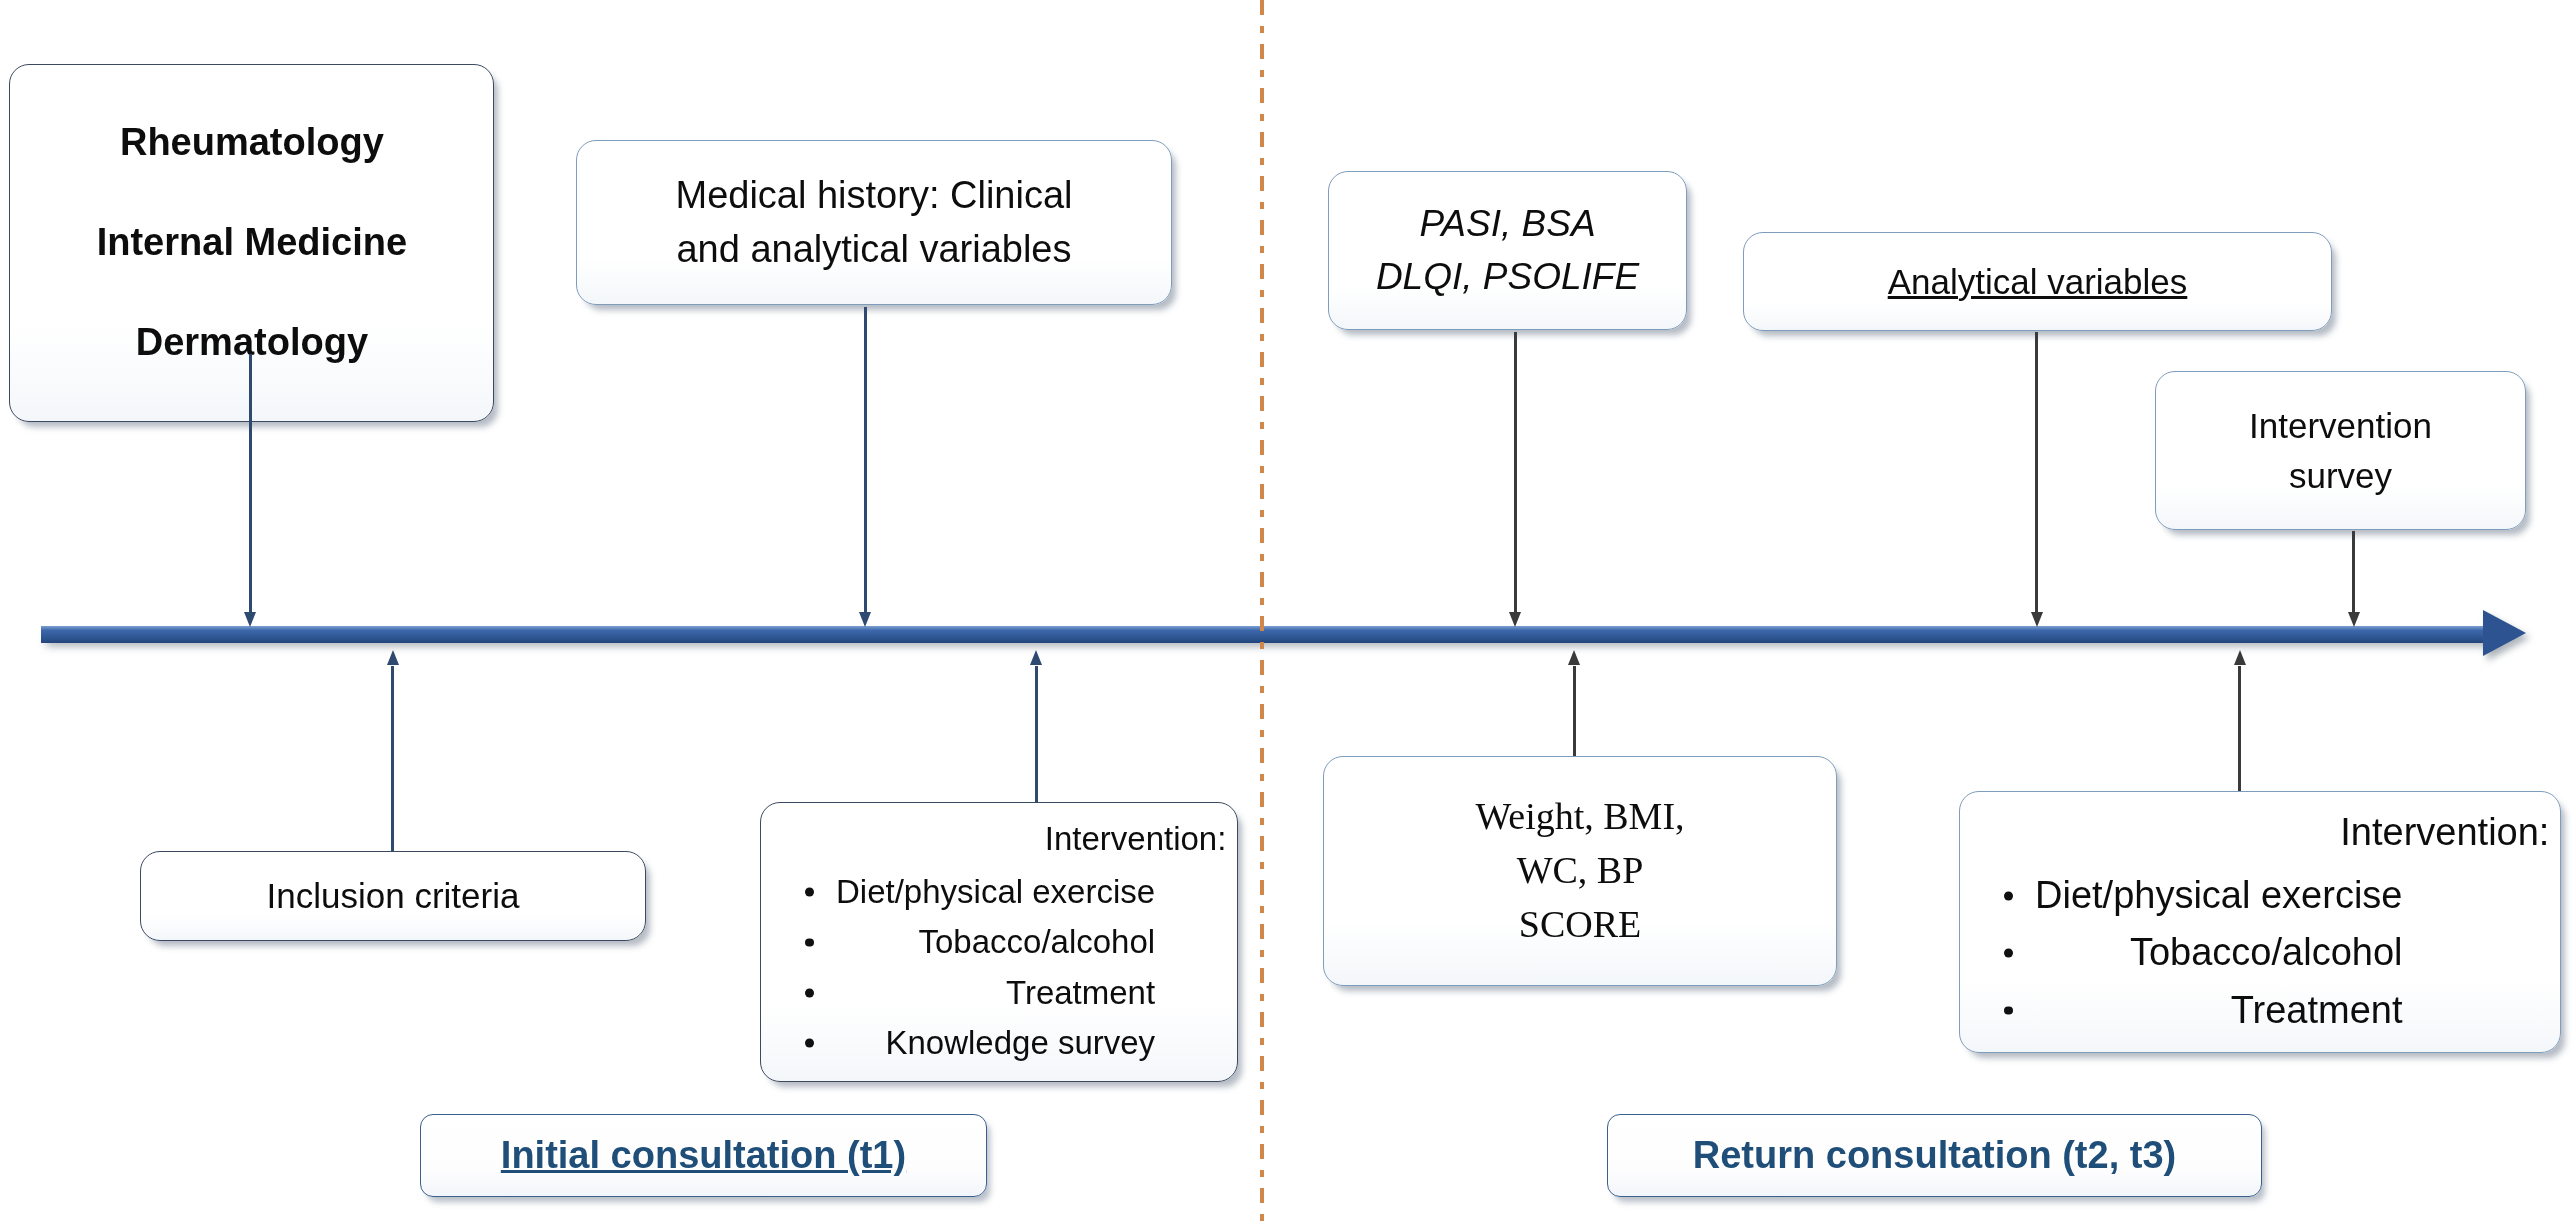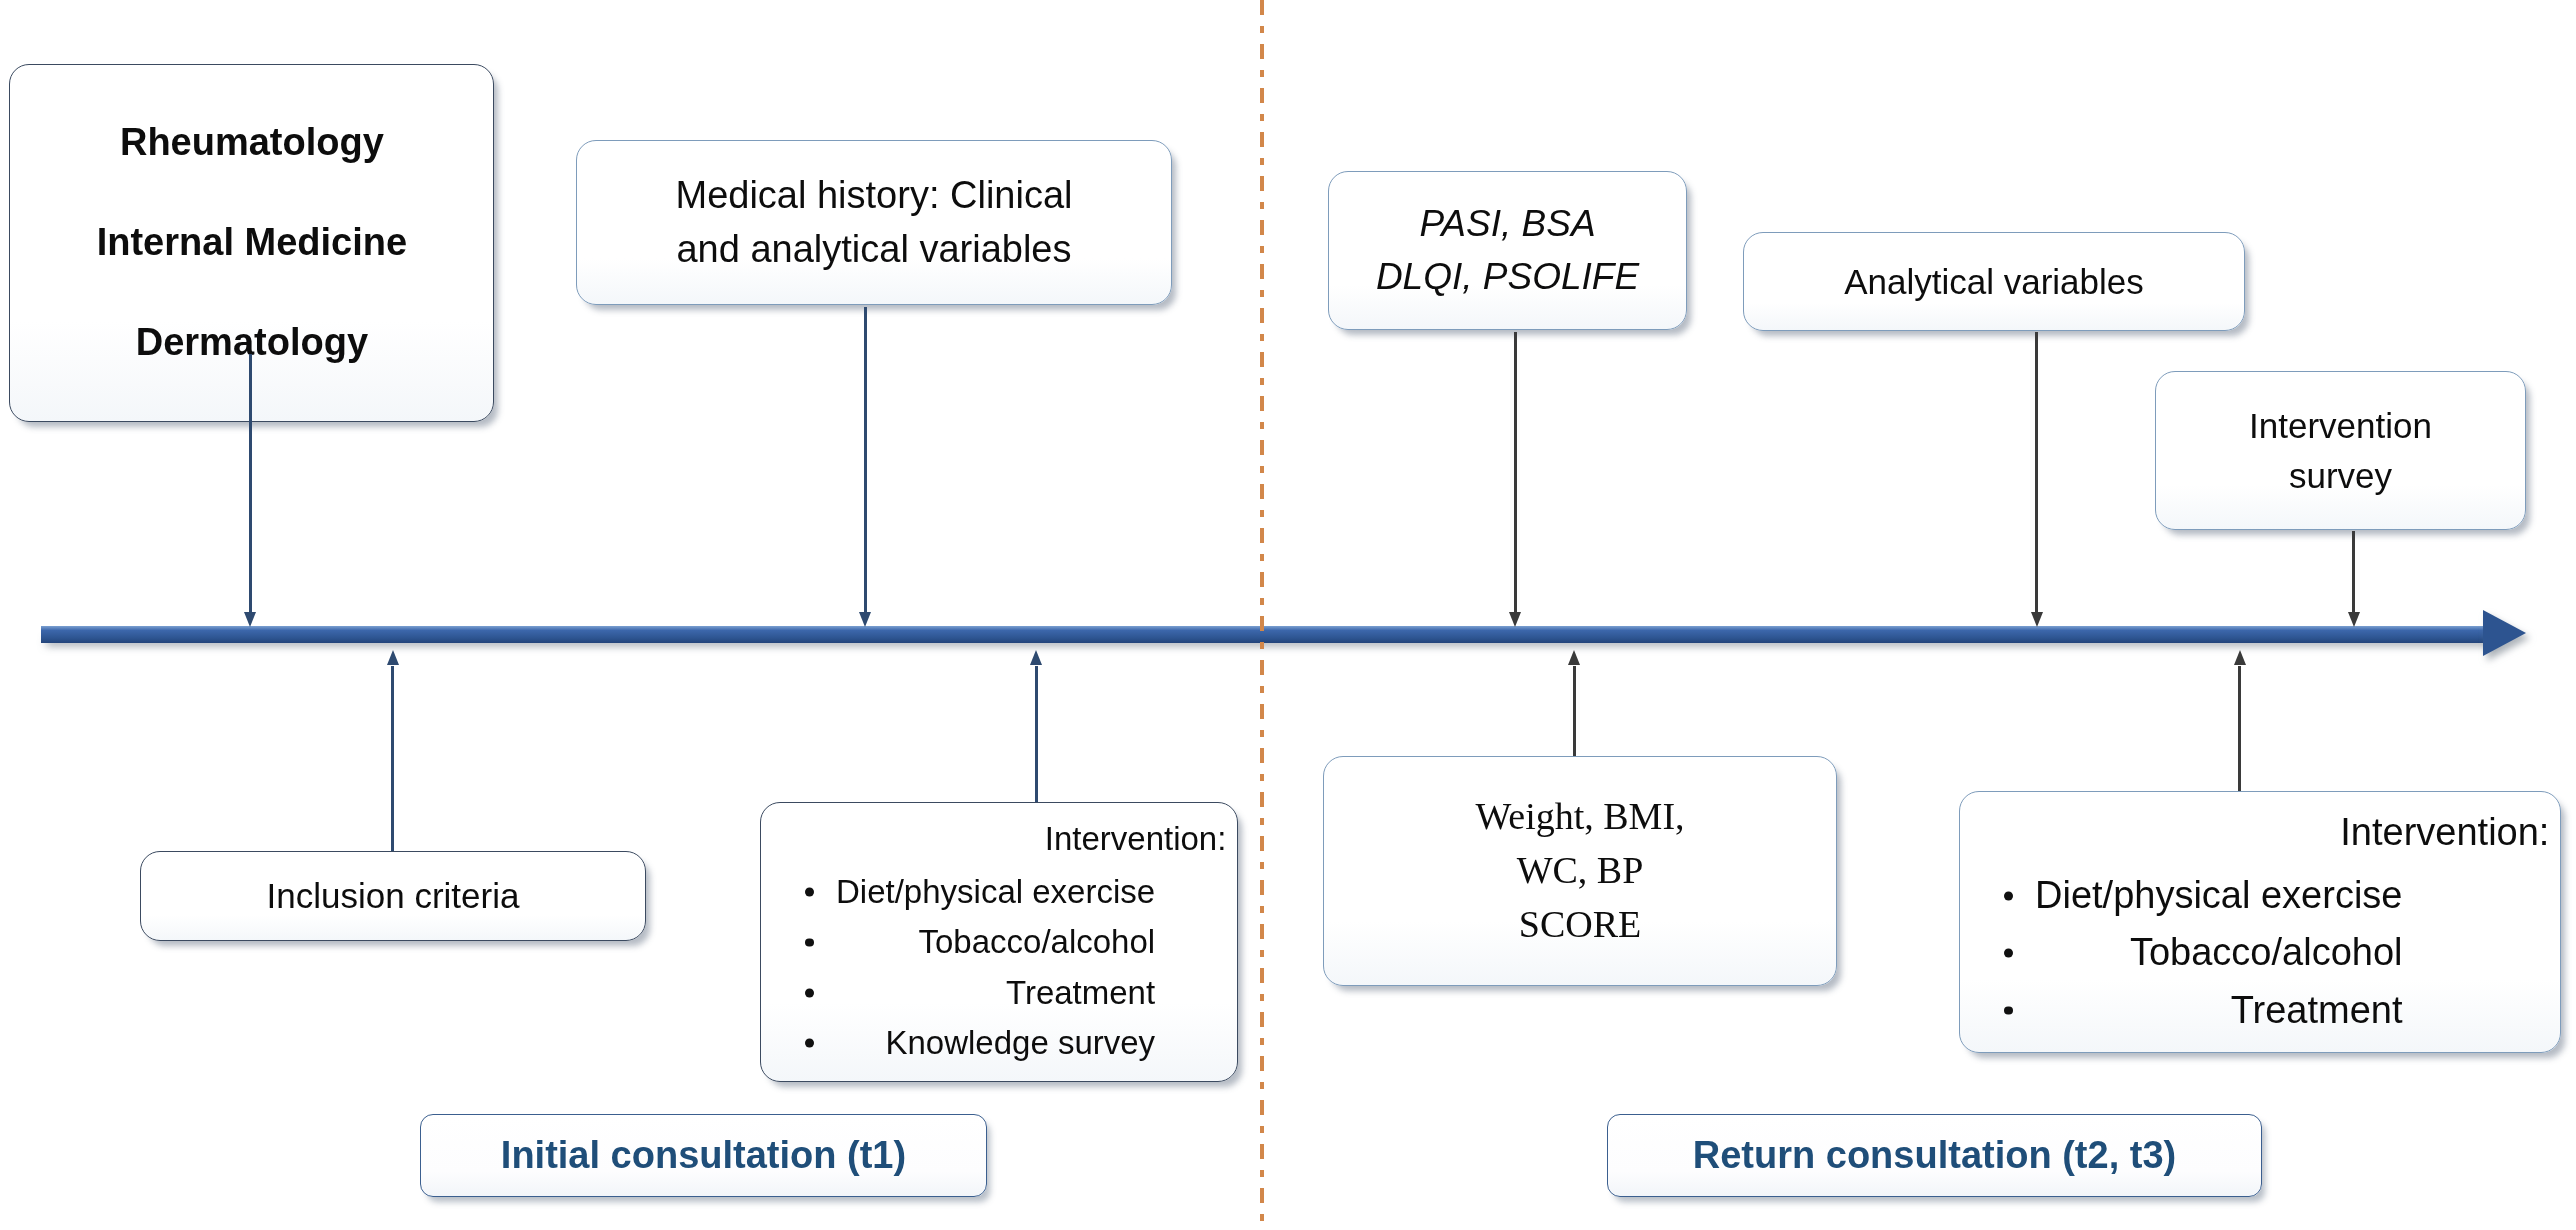--- a/index.html
+++ b/index.html
@@ -114,21 +114,21 @@
   <div class="stem" style="left:864px; top:307px; height:308px;"></div>
   <div class="ahead down" style="left:859px; top:612px;"></div>
 
   <div class="box center" style="left:1328px; top:171px; width:359px; height:159px; padding:10.6px 15.3px;font-style:italic;">
     <span class="bx-line f62">PASI, BSA</span>
     <span class="bx-line f62">DLQI, PSOLIFE</span>
   </div>
   <div class="stem grey" style="left:1514px; top:332px; height:283px;"></div>
   <div class="ahead down grey" style="left:1509px; top:612px;"></div>
 
-  <div class="box center" style="left:1743px; top:232px; width:502px; height:99px; padding:5.9px 17.7px;">
+  <div class="box center" style="left:1743px; top:232px; width:589px; height:99px; padding:5.9px 17.7px;text-decoration:underline;">
     <span class="bx-line f60">Analytical variables</span>
   </div>
   <div class="stem grey" style="left:2035px; top:332px; height:283px;"></div>
   <div class="ahead down grey" style="left:2031px; top:612px;"></div>
 
   <div class="box center" style="left:2155px; top:371px; width:371px; height:159px; padding:9.4px 15.3px;">
     <span class="bx-line f60">Intervention</span>
     <span class="bx-line f60">survey</span>
   </div>
   <div class="stem grey" style="left:2352px; top:531px; height:84px;"></div>
@@ -164,21 +164,21 @@
   <div class="ahead up grey" style="left:2234px; top:650px;"></div>
   <div class="box left" style="left:1959px; top:791px; width:602px; height:262px; padding:16.5px 10.6px 13px 21px;">
     <span class="bx-line f58" style="margin-bottom:8.3px;">Intervention:</span>
     <ul class="bul f58">
       <li>Diet/physical exercise</li>
       <li>Tobacco/alcohol</li>
       <li>Treatment</li>
     </ul>
   </div>
 
-  <div class="pill f58" style="left:420px; top:1114px; width:567px; height:83px;">
+  <div class="pill f58" style="left:420px; top:1114px; width:567px; height:83px;text-decoration:underline;">
     <span>Initial consultation (t1)</span>
   </div>
   <div class="pill f58" style="left:1607px; top:1114px; width:655px; height:83px;">
     <span>Return consultation (t2, t3)</span>
   </div>
 
 </div>
 
 
 </body></html>

